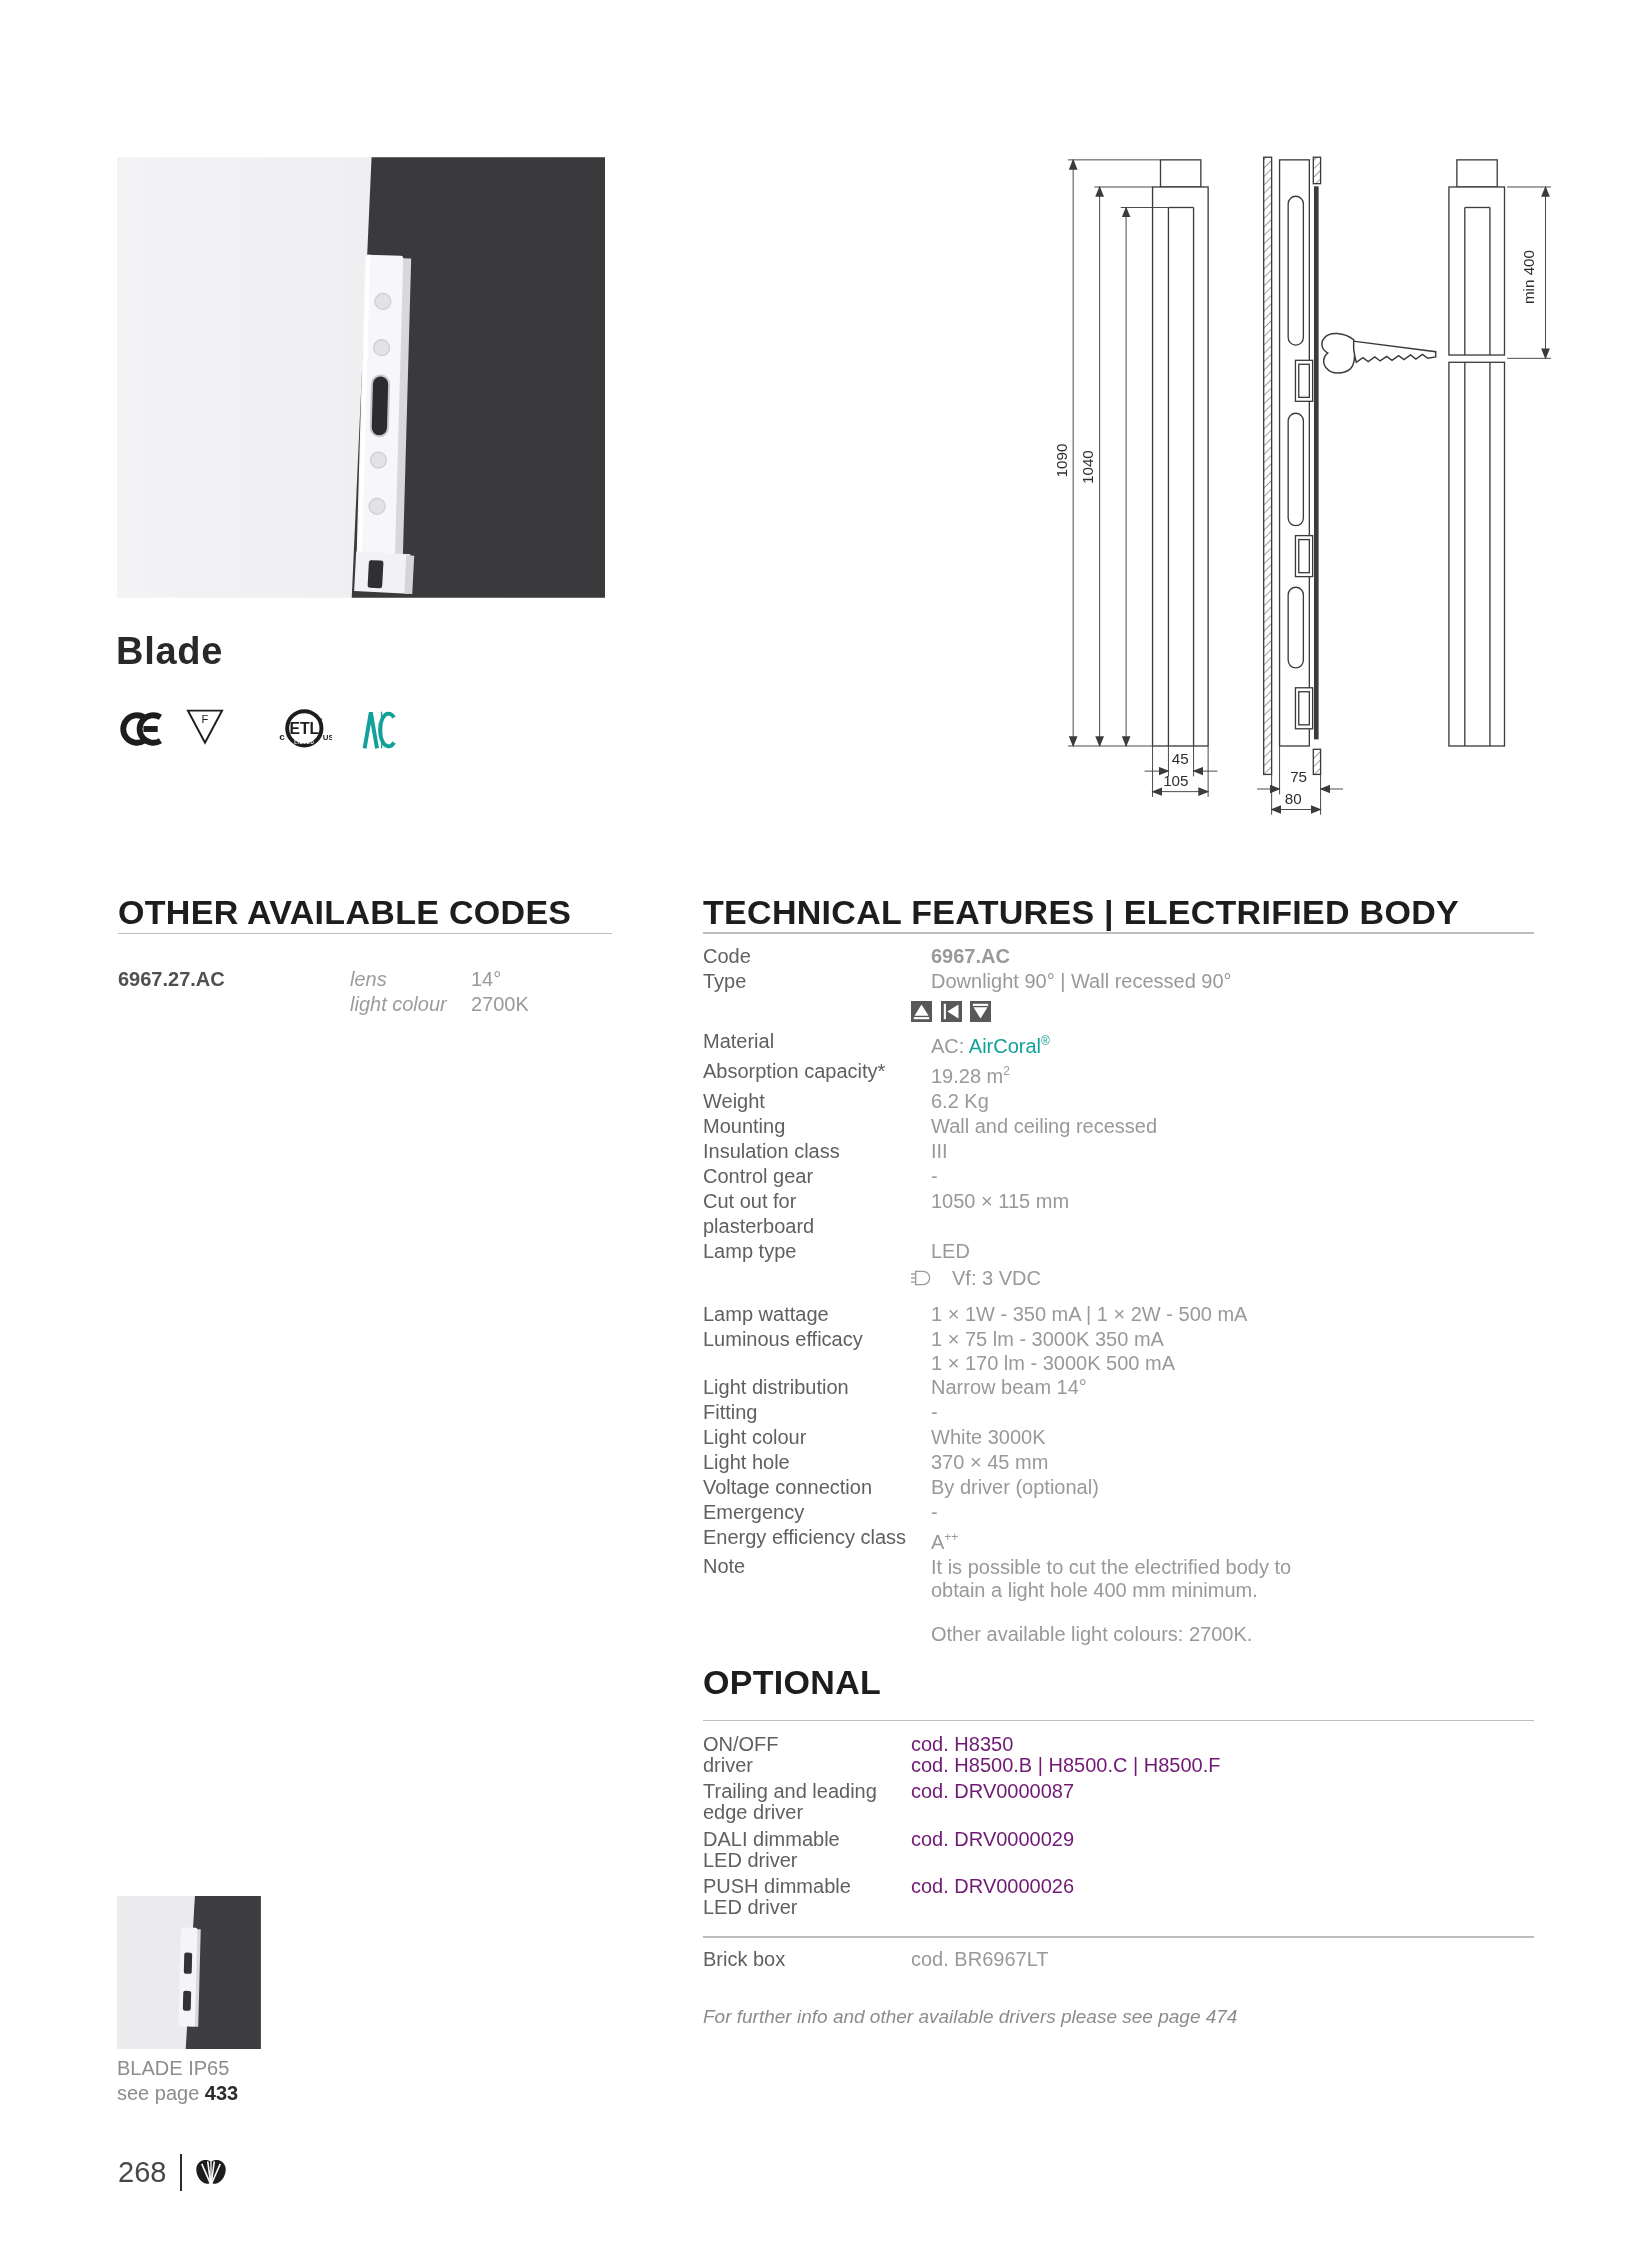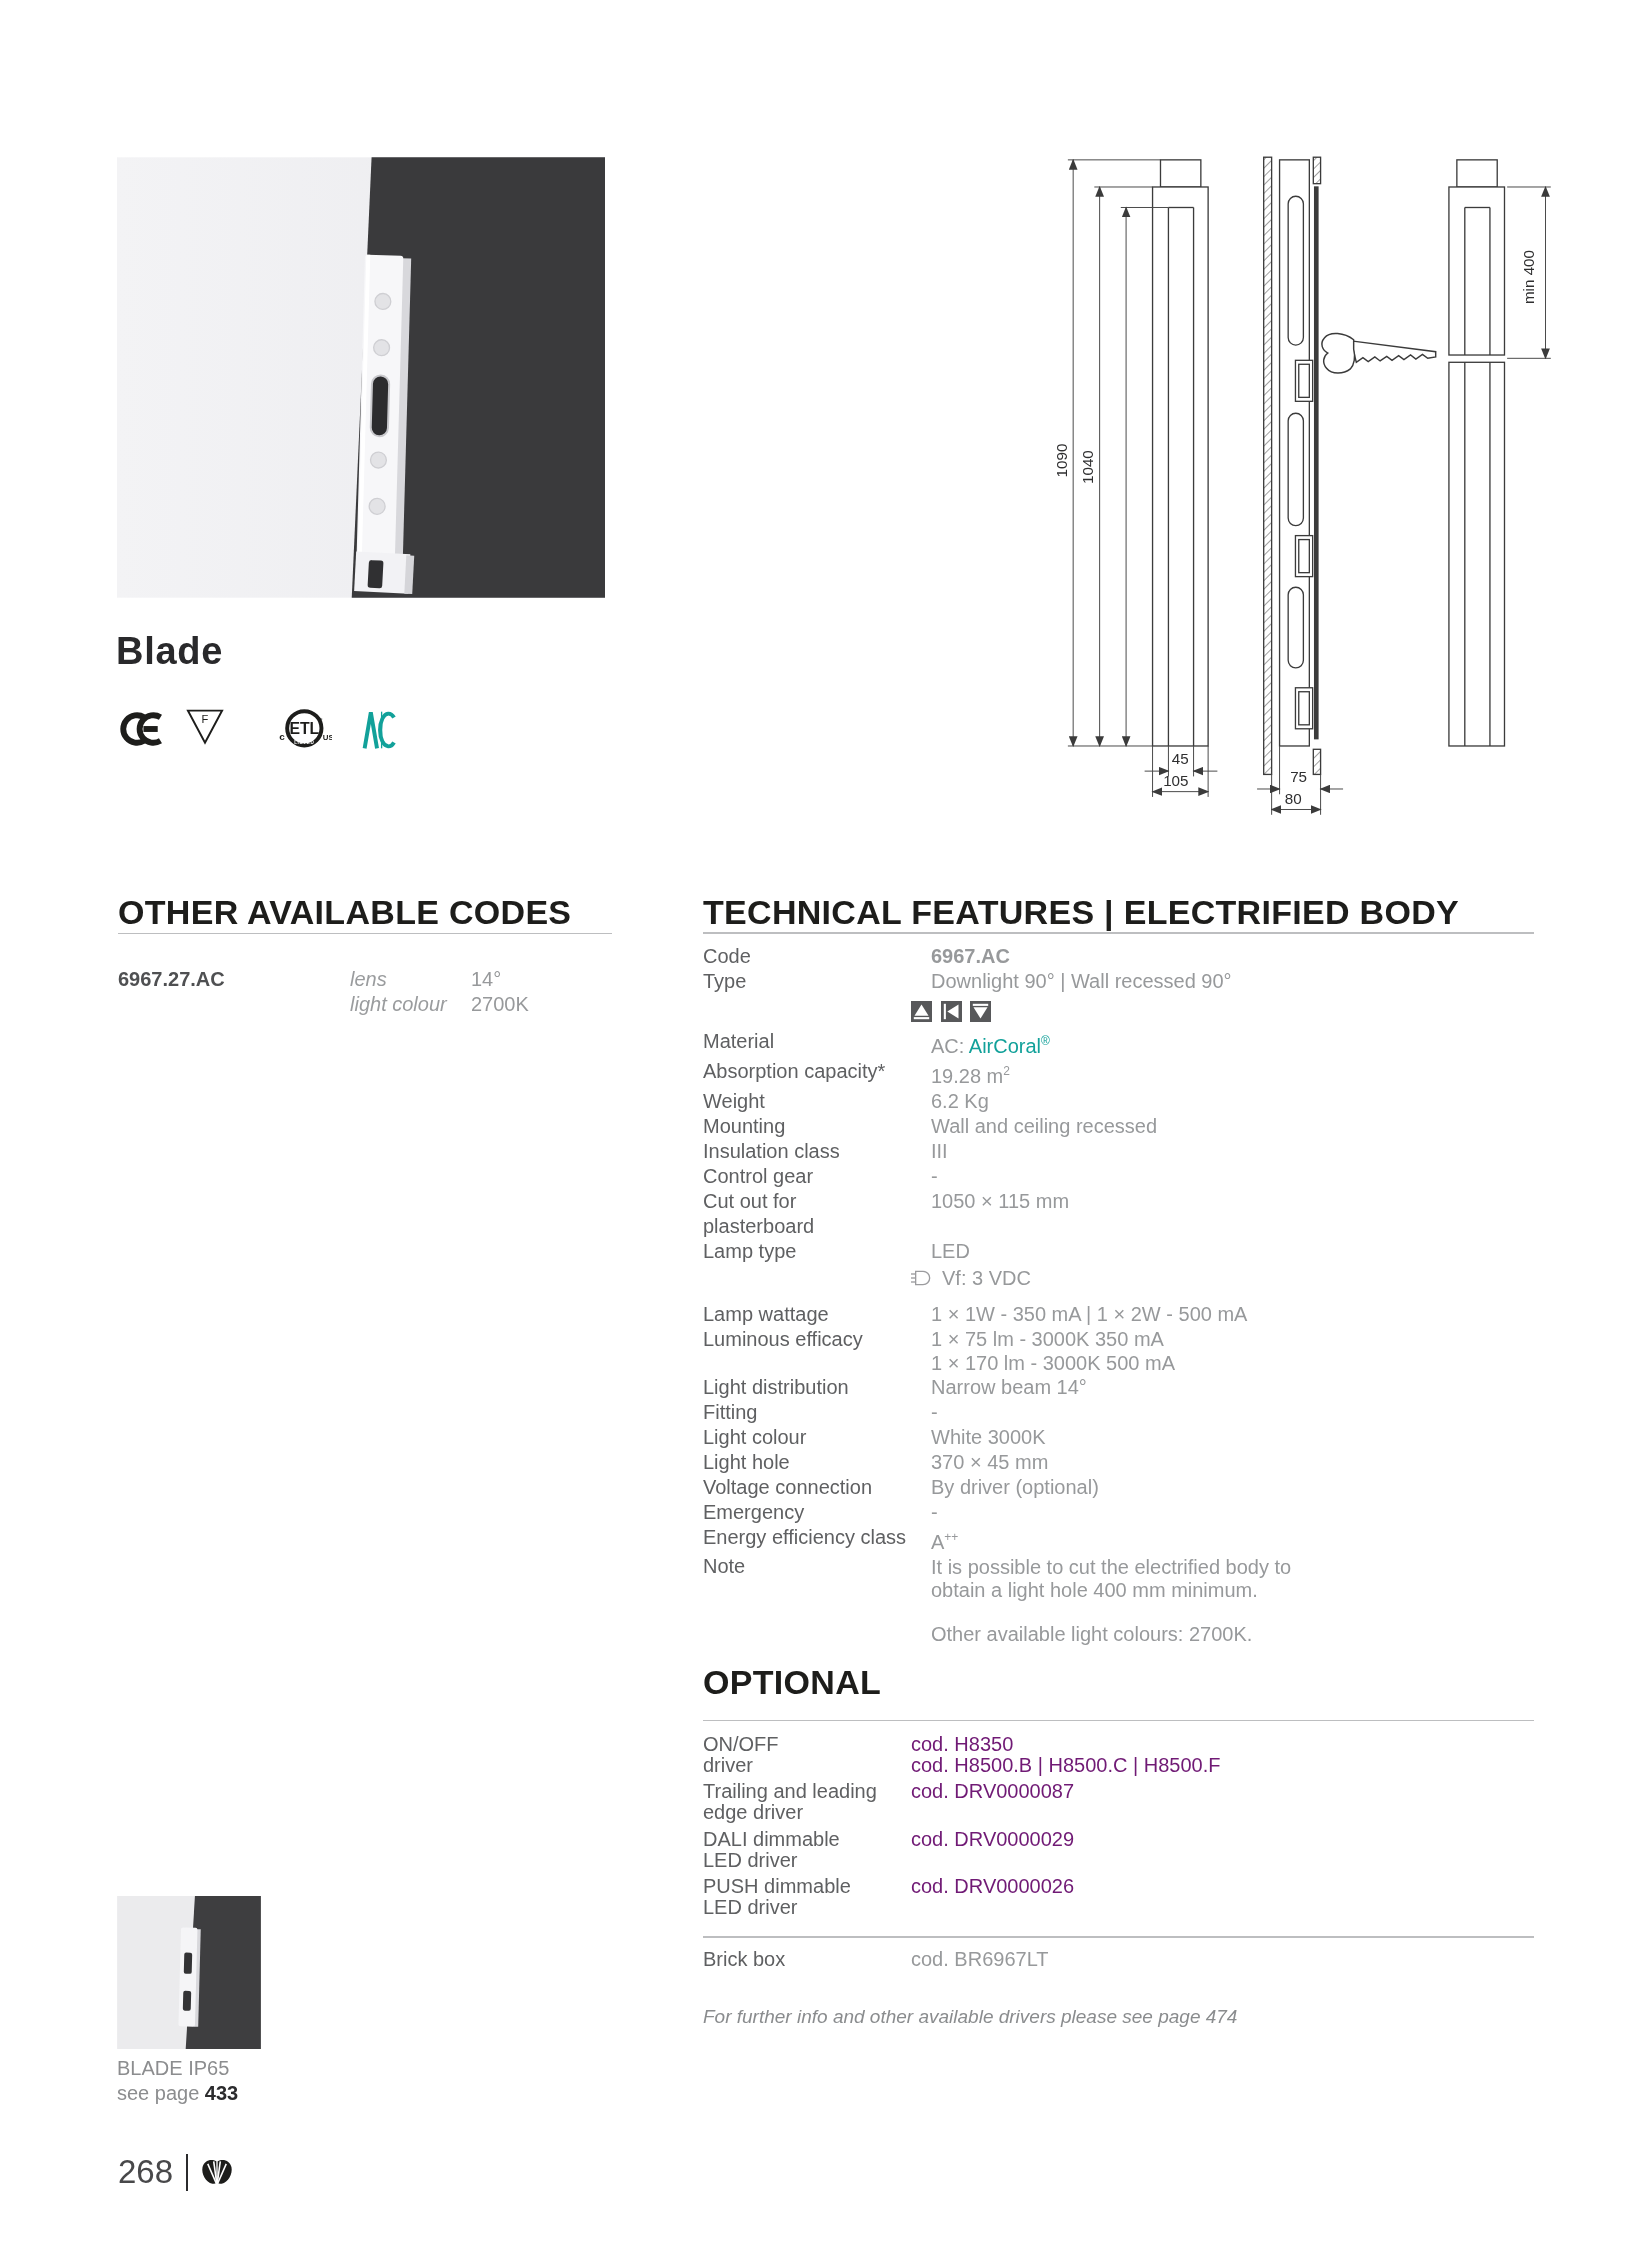--- a/index.html
+++ b/index.html
@@ -34,21 +34,21 @@
   .trow{display:flex;font-size:20px;line-height:25px;gap:20px;}
   .trow .lbl{width:208px;flex:none;color:#5f6062;}
   .trow .val{color:#97999b;}
   .val-bold{font-weight:700;color:#4f5052;}
   .icons-row{display:flex;gap:8.6px;padding-left:208px;height:30px;align-items:center;margin:2.6px 0;}
   .dir-icon{width:21px;height:21px;display:block;}
   .teal{color:#12a19a;}
   sup{font-size:0.6em;}
   .vf-row{display:flex;align-items:center;height:29px;}
   .vf-row .lbl{width:208px;flex:none;}
-  .vf-row .val{display:flex;align-items:center;gap:11px;color:#97999b;font-size:20px;}
+  .vf-row .val{display:flex;align-items:center;gap:21px;color:#97999b;font-size:20px;}
   .mt14{margin-top:9.3px;}
   .two-line .val div{line-height:22.5px;padding-top:1.3px;}
   .note-row .val div{line-height:22.5px;padding-top:1.3px;}
   .mt30{margin-top:20px;}
 
   
   .optional{left:703px;top:1664px;width:831px;}
   .optional .rule{margin-top:18.5px;}
   .orows{padding-top:13.2px;}
   .orow{display:flex;font-size:20px;line-height:21px;margin-bottom:5.3px;}
@@ -56,21 +56,21 @@
   .orow .val{color:#701a75;}
   .brick-row{display:flex;font-size:20px;line-height:25px;margin-top:9.3px;}
   .brick-row .lbl{width:208px;flex:none;color:#5f6062;}
   .brick-row .val{color:#97999b;}
   .opt-note{margin-top:34px;font-style:italic;color:#8a8c8e;font-size:19px;}
 
   
   .related{left:117px;top:2056px;font-size:20px;line-height:25px;color:#8c8d8f;}
   .related .pg{font-weight:700;color:#2c2c2e;}
   .footer{left:118px;top:2151px;display:flex;align-items:center;height:42px;}
-  .footer .num{font-size:33px;color:#48484a;}
+  .footer .num{font-size:29px;color:#48484a;}
   .footer .bar{width:2px;height:37px;background:#2b2b2d;margin:0 13.2px;}
 
   svg text{font-family:"Liberation Sans", sans-serif;}
 </style>
 </head>
 <body>
 
 <div class="page">
 
   <div class="abs photo-main">

